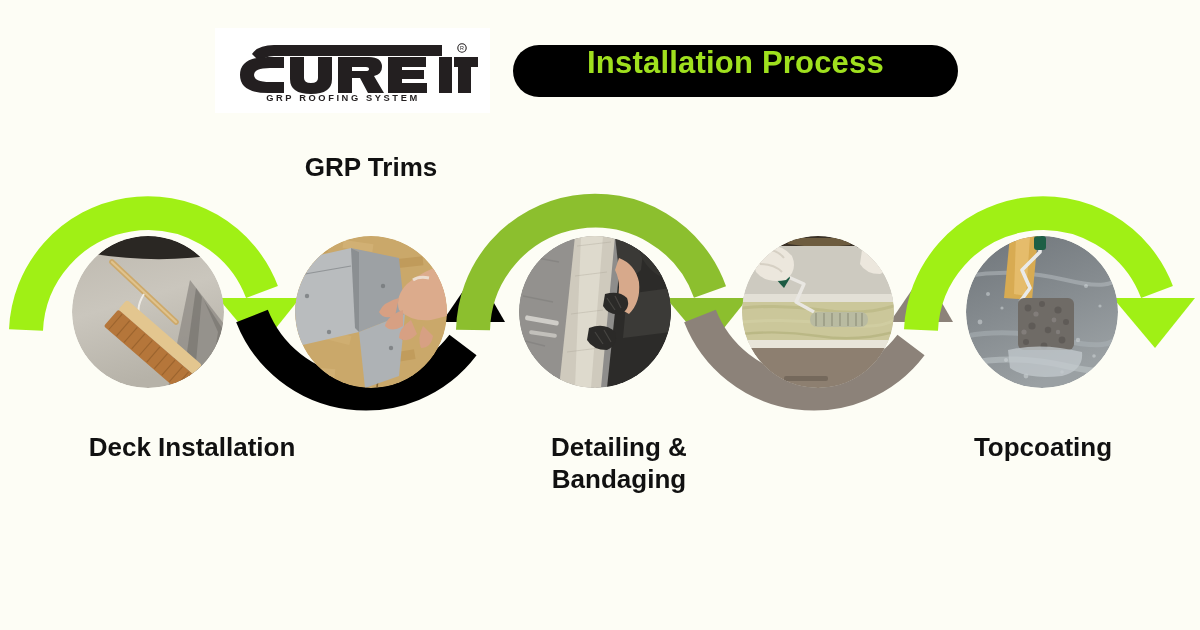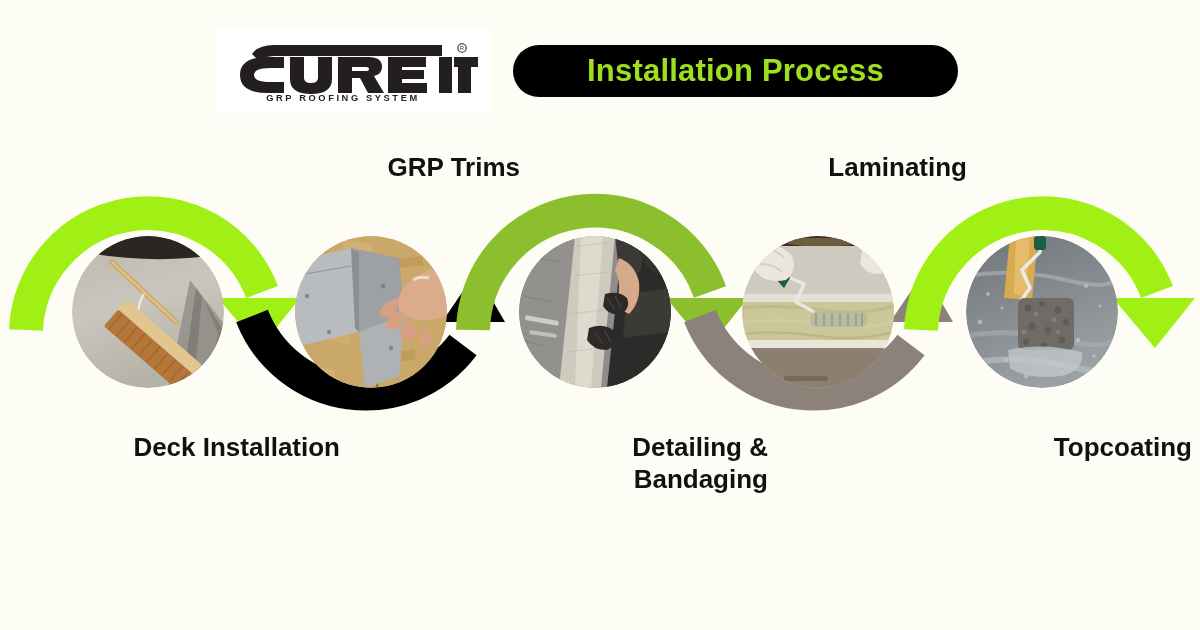--- a/index.html
+++ b/index.html
@@ -16,37 +16,37 @@
     position:absolute;left:215px;top:28px;width:275px;height:85px;
     background:#ffffff;display:flex;flex-direction:column;
     align-items:center;justify-content:center;
   }
   .logo-wrap{position:relative;width:250px;height:62px;}
   .logo-svg{display:block;width:250px;height:62px;}
 
   .title-pill{
     position:absolute;left:513px;top:45px;width:445px;height:52px;
     background:#000000;border-radius:26px;
-    display:flex;align-items:center;justify-content:center;
+    display:flex;align-items:flex-start;justify-content:center;
   }
   .title-pill span{
     color:#9fe01e;font-size:31px;font-weight:bold;letter-spacing:.2px;
     white-space:nowrap;
   }
 
   
   .circle{
     position:absolute;border-radius:50%;overflow:hidden;
     box-shadow:0 0 0 0 rgba(0,0,0,0);
   }
   .photo{width:100%;height:100%;display:block;}
 
   
   .step-label{
-    position:absolute;text-align:right;color:#111111;
+    position:absolute;text-align:center;color:#111111;
     font-size:26px;font-weight:bold;line-height:1.22;
     white-space:pre-line;
   }
 
   
   .arc{position:absolute;pointer-events:none;}
 </style>
 </head>
 <body>
 
@@ -304,21 +304,20 @@
         <path d="M34 30 Q44 30 48 42 L42 52 Q34 44 30 36 Z" fill="#1c5b43"></path>
 
         <path d="M16 10 Q38 6 50 20 Q56 34 44 44 Q24 48 14 36 Q8 22 16 10 Z" fill="#ece7dd"></path>
         <path d="M20 14 Q34 12 42 22" stroke="#d6d0c4" stroke-width="2" fill="none"></path>
         <path d="M18 28 Q32 28 40 36" stroke="#d6d0c4" stroke-width="2" fill="none"></path>
 
         <path d="M120 14 Q140 10 148 22 Q150 34 138 38 Q124 38 118 28 Z" fill="#ece7dd"></path>
       </g>
     </svg>
   </div>
-  <div class="step-label" style="left:669px;top:152px;width:298px;">Laminating</div>
 
   <div class="circle" style="left:966px;top:236px;width:152px;height:152px;">
     <svg class="photo" viewBox="0 0 152 152" xmlns="http://www.w3.org/2000/svg">
       <defs>
         <clipPath id="c5">
             <circle cx="76" cy="76" r="76"></circle>
           </clipPath>
         <linearGradient id="topg" x1="0" y1="0" x2="0.4" y2="1">
           <stop offset="0" stop-color="#6f757a"></stop>
             <stop offset="0.55" stop-color="#868c90"></stop>

